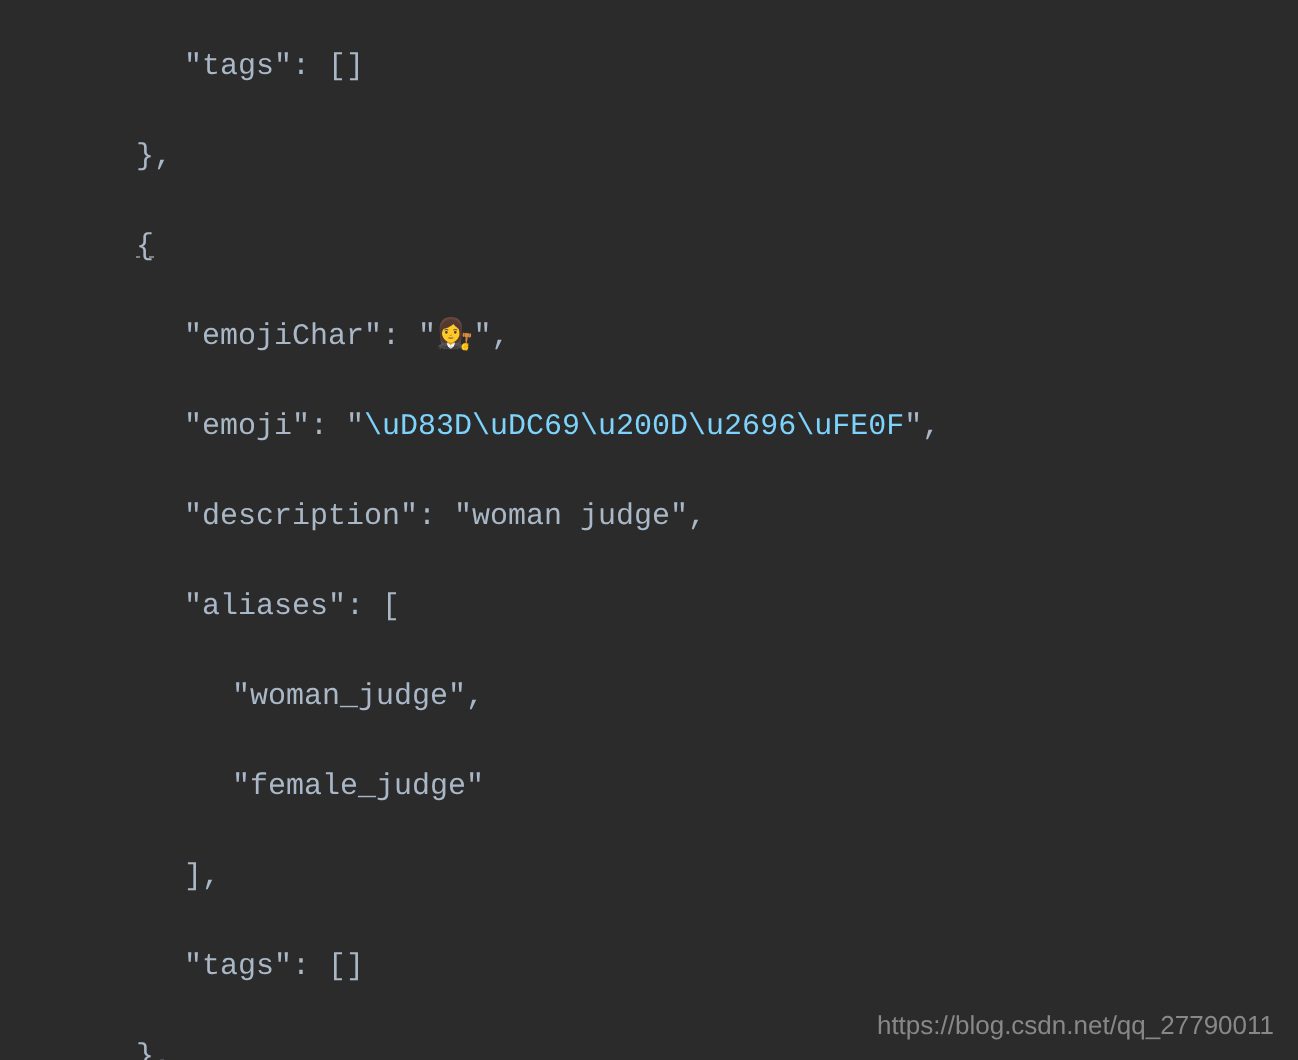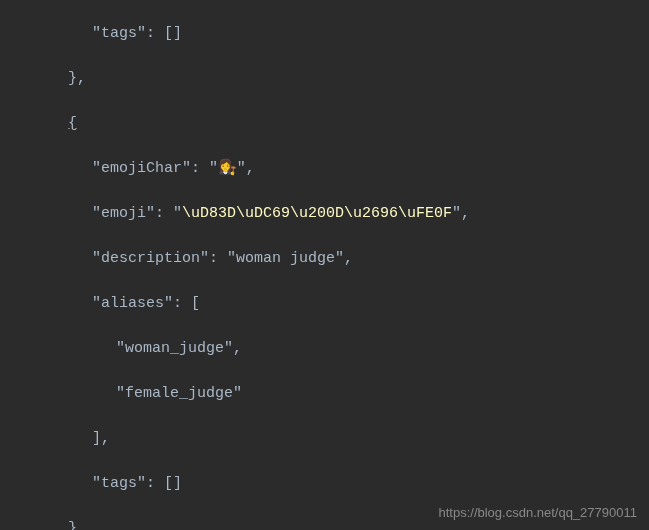--- a/index.html
+++ b/index.html
@@ -22,21 +22,21 @@
       padding: 0 0 0 20px;
       white-space: pre;
     }
     .key {
       color: #a9b7c6;
     }
     .string {
       color: #a9b7c6;
     }
     .escape {
-      color: #fef9c3;
+      color: #7dd3fc;
     }
     .punct {
       color: #a9b7c6;
     }
     .emoji-char {
       color: #d4d4d4;
     }
     .underline {
       text-decoration: underline;
       text-decoration-color: #808080;

